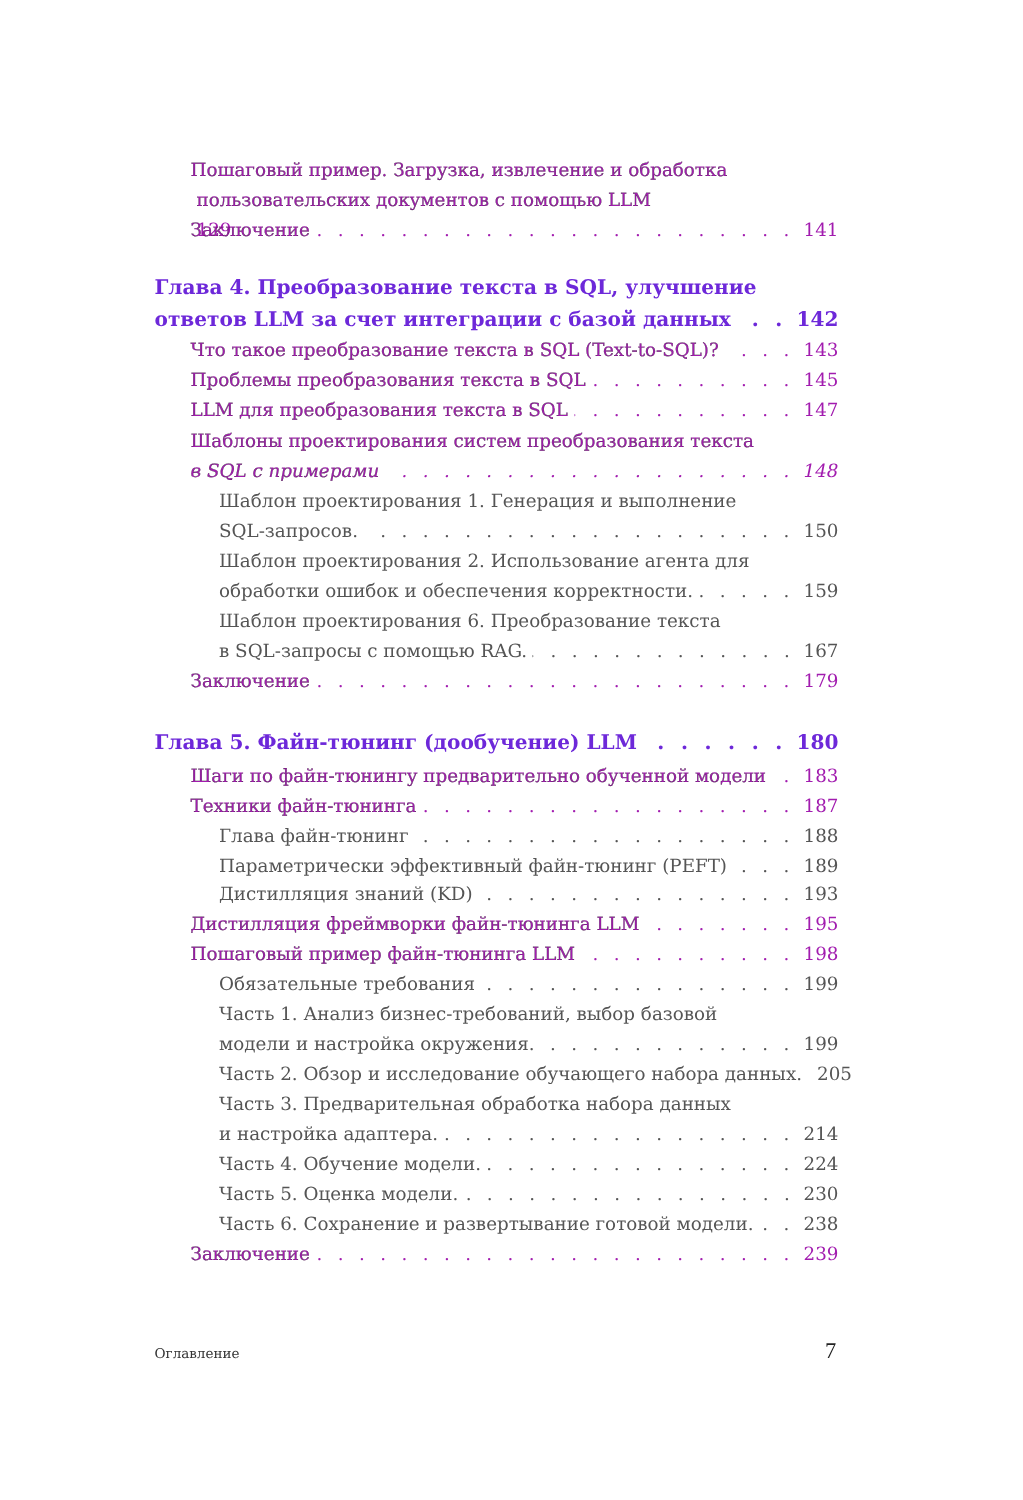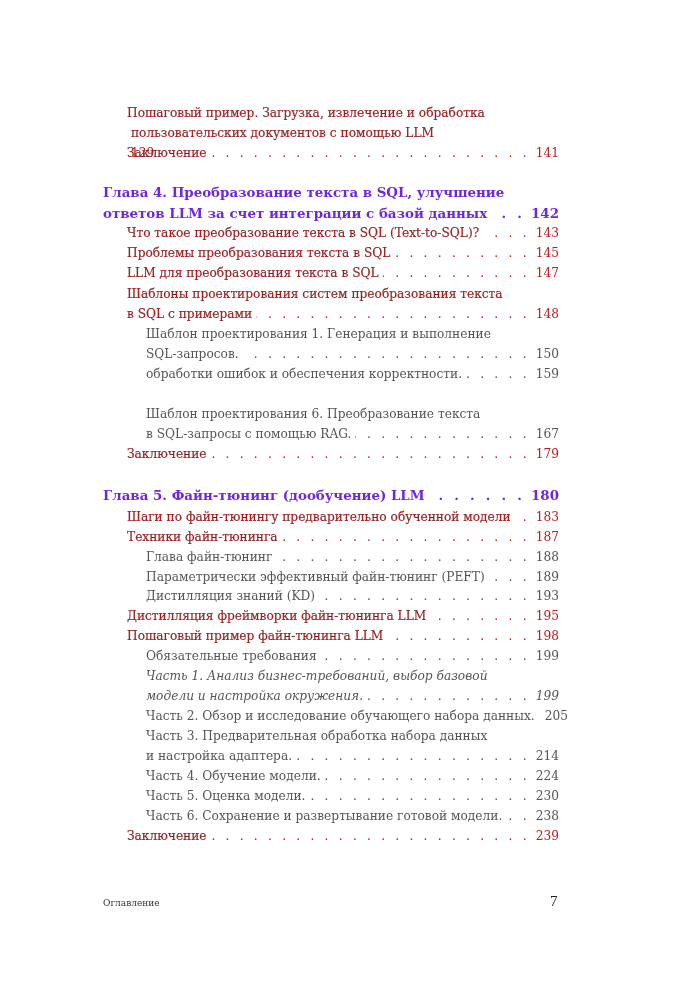--- a/index.html
+++ b/index.html
@@ -44,21 +44,21 @@
       margin: 0 6px 0 4px;
       letter-spacing: 3.2px;
       text-align: right;
       direction: rtl;
     }
     .entry .page {
       flex: 0 0 auto;
     }
     .lvl0 { font-weight: bold; font-size: 13.4px; color: #6d28d9; }
     .lvl0 .line { height: 21px; }
-    .lvl1 { padding-left: 24px; color: #b91c1c; font-weight: 600; }
+    .lvl1 { padding-left: 24px; color: #a21caf; font-weight: 600; }
     .lvl1 .txt { -webkit-text-stroke: 0.15px #222; font-weight: normal; }
     .lvl1 .page { font-weight: normal; }
     .lvl1 .leader { font-weight: normal; }
     .lvl2 { padding-left: 43px; color: #555; font-weight: normal; }
     .footer-label {
       position: absolute;
       left: 103px;
       top: 898px;
       font-size: 9px;
       color: #333;
@@ -122,37 +122,40 @@
       <div class="line">
         <span class="txt">LLM для преобразования текста в SQL</span>
         <span class="leader">. . . . . . . . . . . . . . . . . . . . . . . . . . . . . . . . . . . . . . . . . . . . . . . . . . . . . . . . . . . . . . . . . . . . . .</span>
         <span class="page">147</span>
       </div>
     </div>
     <div class="entry lvl1" style="top: 284px;">
       <div class="line">
         <span class="txt">Шаблоны проектирования систем преобразования текста</span>
       </div>
-      <div class="line" style="padding-left: 0px;">
+      <div class="line" style="padding-left: 0px; font-style: italic;">
         <span class="txt">в SQL с примерами</span>
         <span class="leader">. . . . . . . . . . . . . . . . . . . . . . . . . . . . . . . . . . . . . . . . . . . . . . . . . . . . . . . . . . . . . . . . . . . . . .</span>
         <span class="page">148</span>
       </div>
     </div>
     <div class="entry lvl2" style="top: 324px;">
       <div class="line">
         <span class="txt">Шаблон проектирования 1. Генерация и выполнение</span>
       </div>
       <div class="line" style="padding-left: 0px;">
         <span class="txt">SQL-запросов.</span>
         <span class="leader">. . . . . . . . . . . . . . . . . . . . . . . . . . . . . . . . . . . . . . . . . . . . . . . . . . . . . . . . . . . . . . . . . . . . . .</span>
         <span class="page">150</span>
       </div>
     </div>
     <div class="entry lvl2" style="top: 364px;">
+      <div class="line">
+        <span class="txt">Шаблон проектирования 2. Использование агента для</span>
+      </div>
       <div class="line" style="padding-left: 0px;">
         <span class="txt">обработки ошибок и обеспечения корректности.</span>
         <span class="leader">. . . . . . . . . . . . . . . . . . . . . . . . . . . . . . . . . . . . . . . . . . . . . . . . . . . . . . . . . . . . . . . . . . . . . .</span>
         <span class="page">159</span>
       </div>
     </div>
     <div class="entry lvl2" style="top: 404px;">
       <div class="line">
         <span class="txt">Шаблон проектирования 6. Преобразование текста</span>
       </div>
@@ -225,21 +228,21 @@
         <span class="page">198</span>
       </div>
     </div>
     <div class="entry lvl2" style="top: 646px;">
       <div class="line">
         <span class="txt">Обязательные требования</span>
         <span class="leader">. . . . . . . . . . . . . . . . . . . . . . . . . . . . . . . . . . . . . . . . . . . . . . . . . . . . . . . . . . . . . . . . . . . . . .</span>
         <span class="page">199</span>
       </div>
     </div>
-    <div class="entry lvl2" style="top: 666px; font-style: italic;">
+    <div class="entry lvl2" style="top: 666px;">
       <div class="line">
         <span class="txt">Часть 1. Анализ бизнес-требований, выбор базовой</span>
       </div>
       <div class="line" style="padding-left: 0px;">
         <span class="txt">модели и настройка окружения.</span>
         <span class="leader">. . . . . . . . . . . . . . . . . . . . . . . . . . . . . . . . . . . . . . . . . . . . . . . . . . . . . . . . . . . . . . . . . . . . . .</span>
         <span class="page">199</span>
       </div>
     </div>
     <div class="entry lvl2" style="top: 706px;">

